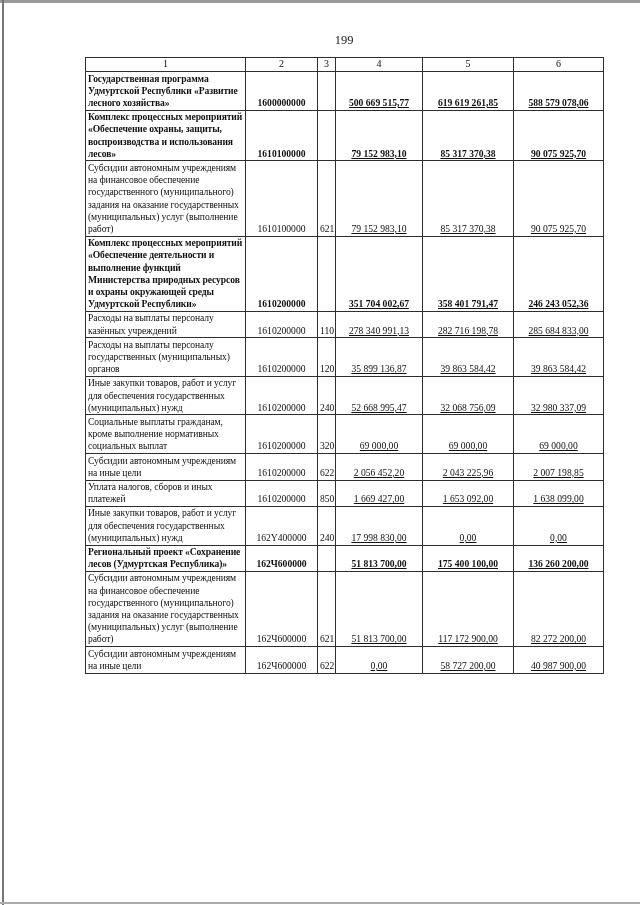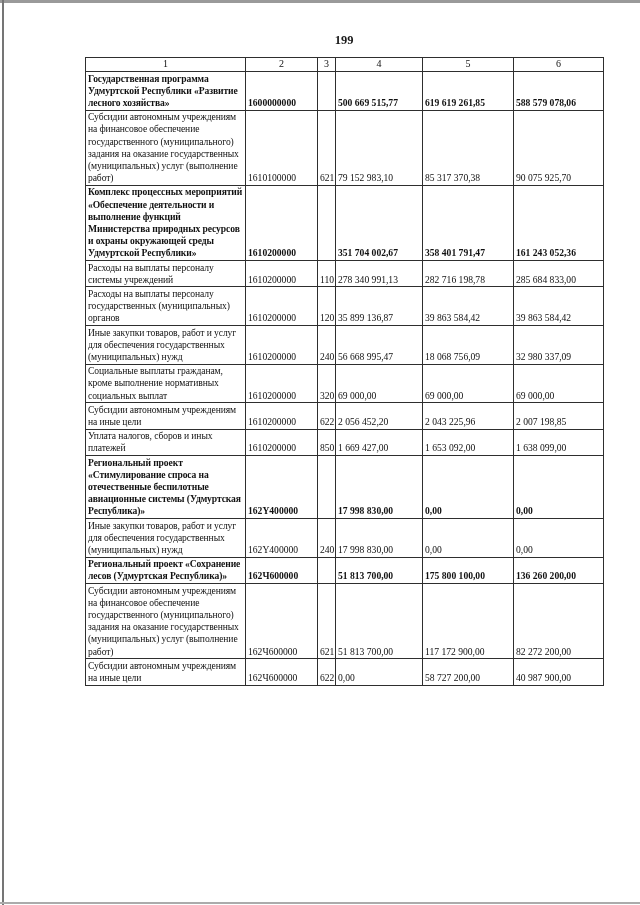--- a/index.html
+++ b/index.html
@@ -5,41 +5,41 @@
   html,body{margin:0;padding:0;}
   body{
     width:640px;height:905px;position:relative;background:#ffffff;
     font-family:"Liberation Serif", serif;color:#111;overflow:hidden;
   }
   .edge-top{position:absolute;top:0;left:0;width:640px;height:3px;background:#9a9a9a;}
   .edge-left{position:absolute;top:0;left:2px;width:2px;height:905px;background:#757575;}
   .edge-bottom{position:absolute;left:0;top:902px;width:640px;height:2px;background:#ababab;}
   .page-number{
     position:absolute;top:33px;left:85px;width:518px;text-align:center;
-    font-size:12.5px;color:#1a1a1a;font-weight:bold;
+    font-size:12.5px;color:#1a1a1a;
   }
   table.budget{
     position:absolute;left:85px;top:57px;width:518px;
     border-collapse:collapse;table-layout:fixed;
     border:1.6px solid #1f1f1f;
   }
   table.budget th, table.budget td{
     border:1px solid #2e2e2e;
     font-size:9.6px;line-height:12.2px;
     padding:0.5px 2px;
     overflow:hidden;
   }
   table.budget th{
     font-weight:normal;font-size:10px;height:13px;text-align:center;
     padding:0 1px;
   }
   td.c-name{text-align:left;vertical-align:top;letter-spacing:-0.1px;}
-  td.c-code{text-align:left;vertical-align:bottom;white-space:nowrap;padding:0.5px 0;}
+  td.c-code{text-align:center;vertical-align:bottom;white-space:nowrap;padding:0.5px 0;}
   td.c-vr{text-align:center;vertical-align:bottom;font-size:9.2px;padding:0.5px 0;}
-  td.c-num{text-align:left;vertical-align:bottom;white-space:nowrap;}
+  td.c-num{text-align:center;vertical-align:bottom;white-space:nowrap;text-decoration:underline;}
   tr.bold td{font-weight:bold;}
 </style>
 </head>
 <body>
 
 <div class="edge-top"></div>
 <div class="edge-left"></div>
 <div class="edge-bottom"></div>
 
 <div class="page-number">199</div>
@@ -65,58 +65,66 @@
   </thead>
   <tbody>
       <tr class="bold">
     <td class="c-name">Государственная программа Удмуртской Республики «Развитие лесного хозяйства»</td>
     <td class="c-code">1600000000</td>
     <td class="c-vr"></td>
     <td class="c-num">500 669 515,77</td>
     <td class="c-num">619 619 261,85</td>
     <td class="c-num">588 579 078,06</td>
   </tr>
+      <tr class="bold">
+    <td class="c-name">Комплекс процессных мероприятий «Обеспечение охраны, защиты, воспроизводства и использования лесов»</td>
+    <td class="c-code">1610100000</td>
+    <td class="c-vr"></td>
+    <td class="c-num">79 152 983,10</td>
+    <td class="c-num">85 317 370,38</td>
+    <td class="c-num">90 075 925,70</td>
+  </tr>
       <tr>
     <td class="c-name">Субсидии автономным учреждениям на финансовое обеспечение государственного (муниципального) задания на оказание государственных (муниципальных) услуг (выполнение работ)</td>
     <td class="c-code">1610100000</td>
     <td class="c-vr">621</td>
     <td class="c-num">79 152 983,10</td>
     <td class="c-num">85 317 370,38</td>
     <td class="c-num">90 075 925,70</td>
   </tr>
       <tr class="bold">
     <td class="c-name">Комплекс процессных мероприятий «Обеспечение деятельности и выполнение функций Министерства природных ресурсов и охраны окружающей среды Удмуртской Республики»</td>
     <td class="c-code">1610200000</td>
     <td class="c-vr"></td>
     <td class="c-num">351 704 002,67</td>
     <td class="c-num">358 401 791,47</td>
-    <td class="c-num">161 243 052,36</td>
+    <td class="c-num">246 243 052,36</td>
   </tr>
       <tr>
-    <td class="c-name">Расходы на выплаты персоналу системы учреждений</td>
+    <td class="c-name">Расходы на выплаты персоналу казённых учреждений</td>
     <td class="c-code">1610200000</td>
     <td class="c-vr">110</td>
     <td class="c-num">278 340 991,13</td>
     <td class="c-num">282 716 198,78</td>
     <td class="c-num">285 684 833,00</td>
   </tr>
       <tr>
     <td class="c-name">Расходы на выплаты персоналу государственных (муниципальных) органов</td>
     <td class="c-code">1610200000</td>
     <td class="c-vr">120</td>
     <td class="c-num">35 899 136,87</td>
     <td class="c-num">39 863 584,42</td>
     <td class="c-num">39 863 584,42</td>
   </tr>
       <tr>
     <td class="c-name">Иные закупки товаров, работ и услуг для обеспечения государственных (муниципальных) нужд</td>
     <td class="c-code">1610200000</td>
     <td class="c-vr">240</td>
-    <td class="c-num">56 668 995,47</td>
-    <td class="c-num">18 068 756,09</td>
+    <td class="c-num">52 668 995,47</td>
+    <td class="c-num">32 068 756,09</td>
     <td class="c-num">32 980 337,09</td>
   </tr>
       <tr>
     <td class="c-name">Социальные выплаты гражданам, кроме выполнение нормативных социальных выплат</td>
     <td class="c-code">1610200000</td>
     <td class="c-vr">320</td>
     <td class="c-num">69 000,00</td>
     <td class="c-num">69 000,00</td>
     <td class="c-num">69 000,00</td>
   </tr>
@@ -129,42 +137,34 @@
     <td class="c-num">2 007 198,85</td>
   </tr>
       <tr>
     <td class="c-name">Уплата налогов, сборов и иных платежей</td>
     <td class="c-code">1610200000</td>
     <td class="c-vr">850</td>
     <td class="c-num">1 669 427,00</td>
     <td class="c-num">1 653 092,00</td>
     <td class="c-num">1 638 099,00</td>
   </tr>
-      <tr class="bold">
-    <td class="c-name">Региональный проект «Стимулирование спроса на отечественные беспилотные авиационные системы (Удмуртская Республика)»</td>
-    <td class="c-code">162Y400000</td>
-    <td class="c-vr"></td>
-    <td class="c-num">17 998 830,00</td>
-    <td class="c-num">0,00</td>
-    <td class="c-num">0,00</td>
-  </tr>
       <tr>
     <td class="c-name">Иные закупки товаров, работ и услуг для обеспечения государственных (муниципальных) нужд</td>
     <td class="c-code">162Y400000</td>
     <td class="c-vr">240</td>
     <td class="c-num">17 998 830,00</td>
     <td class="c-num">0,00</td>
     <td class="c-num">0,00</td>
   </tr>
       <tr class="bold">
     <td class="c-name">Региональный проект «Сохранение лесов (Удмуртская Республика)»</td>
     <td class="c-code">162Ч600000</td>
     <td class="c-vr"></td>
     <td class="c-num">51 813 700,00</td>
-    <td class="c-num">175 800 100,00</td>
+    <td class="c-num">175 400 100,00</td>
     <td class="c-num">136 260 200,00</td>
   </tr>
       <tr>
     <td class="c-name">Субсидии автономным учреждениям на финансовое обеспечение государственного (муниципального) задания на оказание государственных (муниципальных) услуг (выполнение работ)</td>
     <td class="c-code">162Ч600000</td>
     <td class="c-vr">621</td>
     <td class="c-num">51 813 700,00</td>
     <td class="c-num">117 172 900,00</td>
     <td class="c-num">82 272 200,00</td>
   </tr>

